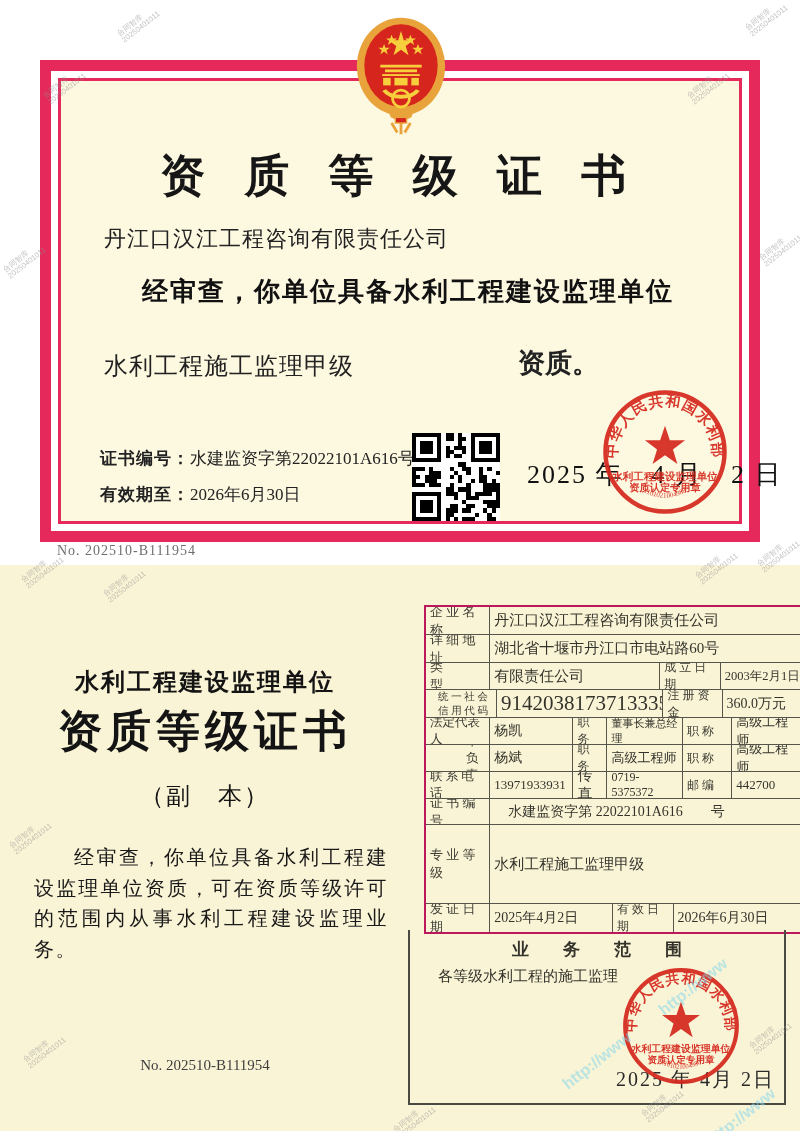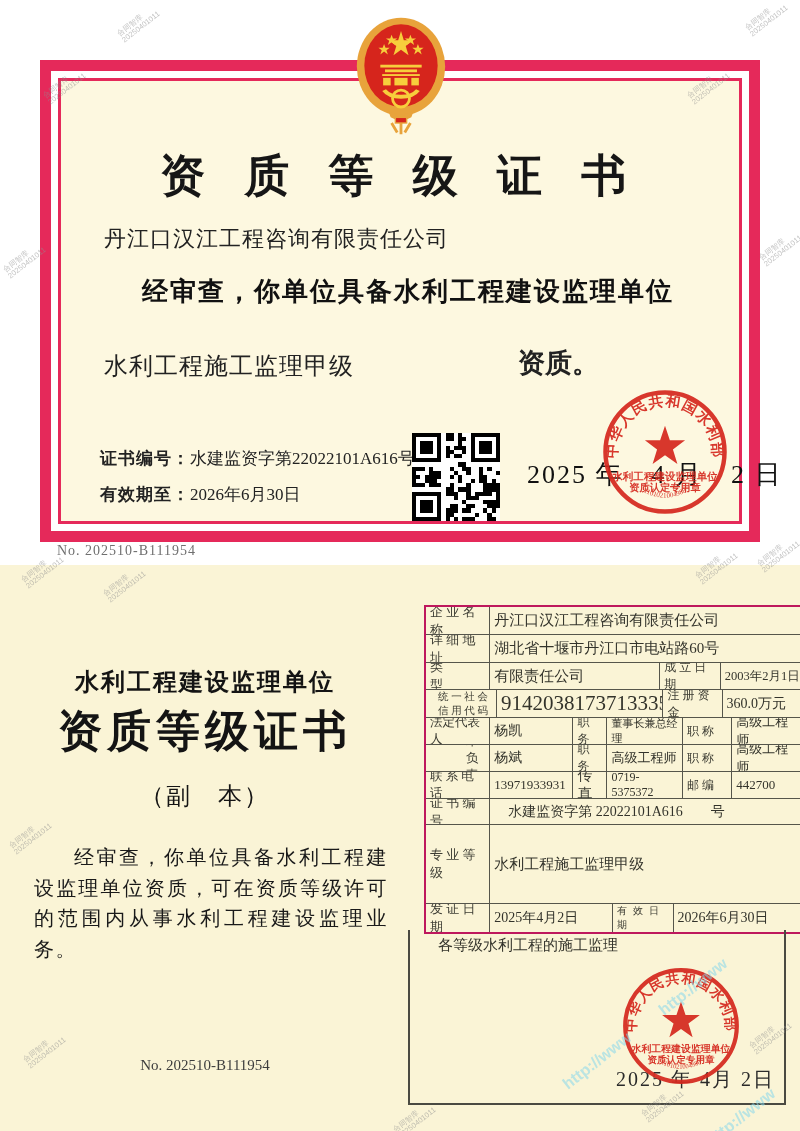--- a/index.html
+++ b/index.html
@@ -310,25 +310,26 @@
         <div class="tcell label" style="width: 17%;">证 书 编 号</div>
         <div class="tcell value" style="width: 83%;">　水建监资字第 22022101A616　　号</div>
       </div>
       <div class="trow" style="height: 79px;">
         <div class="tcell label" style="width: 17%;">专 业 等 级</div>
         <div class="tcell value" style="width: 83%; font-size: 15px;">水利工程施工监理甲级</div>
       </div>
       <div class="trow" style="height: 28px;">
         <div class="tcell label" style="width: 17%;">发 证 日 期</div>
         <div class="tcell value" style="width: 32.5%;">2025年4月2日</div>
-        <div class="tcell label" style="width: 16%; font-size: 10px; font-family: Liberation Mono, monospace;">有 效 日 期</div>
+        <div class="tcell label" style="width: 16%; font-size: 12px;">有 效 日 期</div>
         <div class="tcell value" style="width: 34.5%;">2026年6月30日</div>
       </div>
     </div>
   <div id="biz-holder" class="abs" style="left:408px;top:930px;width:378px;height:175px;z-index:2;border:2px solid #4a4a42;border-top:none;box-sizing:border-box;">
+    <div id="biz-title">业　　务　　范　　围</div>
     <div id="biz-content">各等级水利工程的施工监理</div>
   </div>
 
   <div id="bottom-date" class="abs">2025 年 4月 2日</div>
   <svg id="seal-bottom" class="abs seal" viewBox="0 0 200 200">
       <defs>
         <path id="arc1" d="M 28 124 A 75 75 0 1 1 172 124"></path>
         <path id="brc1" d="M 48 146 A 66 66 0 0 0 152 146"></path>
       </defs>
       <circle cx="100" cy="100" r="93" fill="none" stroke="#d5271d" stroke-width="7"></circle>

